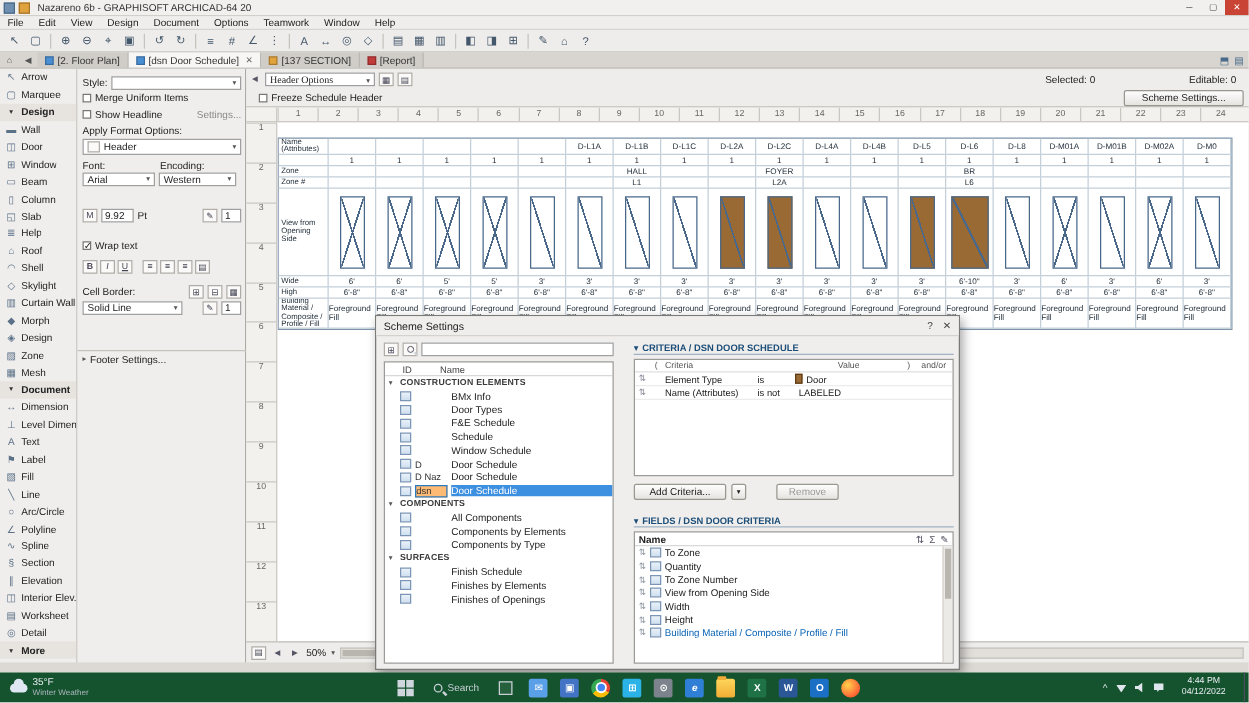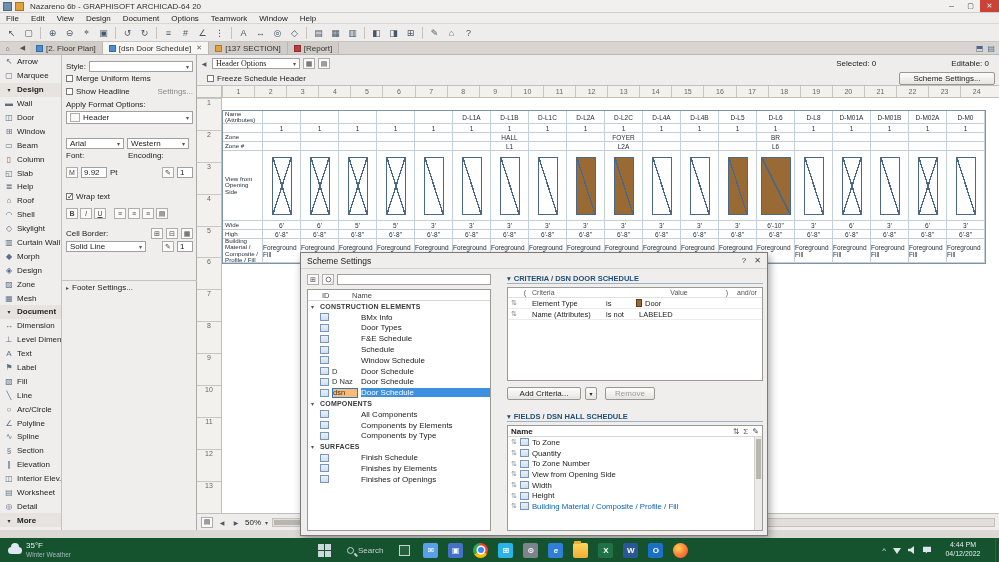--- a/index.html
+++ b/index.html
@@ -528,21 +528,21 @@
   </div>
   <div class="ip" style="left:4px;top:45px;">
     <span>Apply Format Options:</span>
   </div>
   <div class="ip" style="left:4px;top:56px;width:127px;">
     <div class="dd" style="flex:1;height:13px;">
       <span class="mini-ic" style="width:10px;height:9px;margin-right:3px;"></span>
       <span>Header</span>
     </div>
   </div>
-  <div class="ip" style="left:4px;top:73px;width:127px;margin-top:23px;">
+  <div class="ip" style="left:4px;top:73px;width:127px;">
     <span>Font:</span>
     <span style="position:absolute;left:62px;">Encoding:</span>
   </div>
   <div class="ip" style="left:4px;top:83px;width:127px;">
     <div class="dd" style="width:58px;">
         <span>Arial</span>
       </div>
     <div class="dd" style="width:62px;">
         <span>Western</span>
       </div>
@@ -1180,26 +1180,26 @@
             <span>LABELED</span>
           </span>
           <span class="c-close"></span>
           <span class="c-andor"></span>
         </div>
       </div>
   </div>
   <div style="position:absolute;left:206px;top:134px;display:flex;gap:4px;align-items:center;">
     <div class="btn" style="width:74px;height:13px;">Add Criteria...</div>
     <div class="btn" style="width:12px;height:13px;font-size:6px;">▾</div>
-    <div class="btn disabled" style="width:50px;height:13px;margin-left:4px;">Remove</div>
+    <div class="btn disabled" style="width:50px;height:13px;margin-left:20px;">Remove</div>
   </div>
 
   <div class="sechead" style="left:206px;top:158px;">
     <span>▾</span>
-    <span>FIELDS / DSN HALL SCHEDULE</span>
+    <span>FIELDS / DSN DOOR CRITERIA</span>
   </div>
   <div class="wbox" style="left:206px;top:172px;width:256px;height:106px;">
     <div class="fhead">
       <span>Name</span>
       <span style="margin-left:auto;font-weight:normal;color:#556">⇅</span>
       <span style="font-weight:normal;color:#556">Σ</span>
       <span style="font-weight:normal;color:#556">✎</span>
     </div>
     <div>
 

